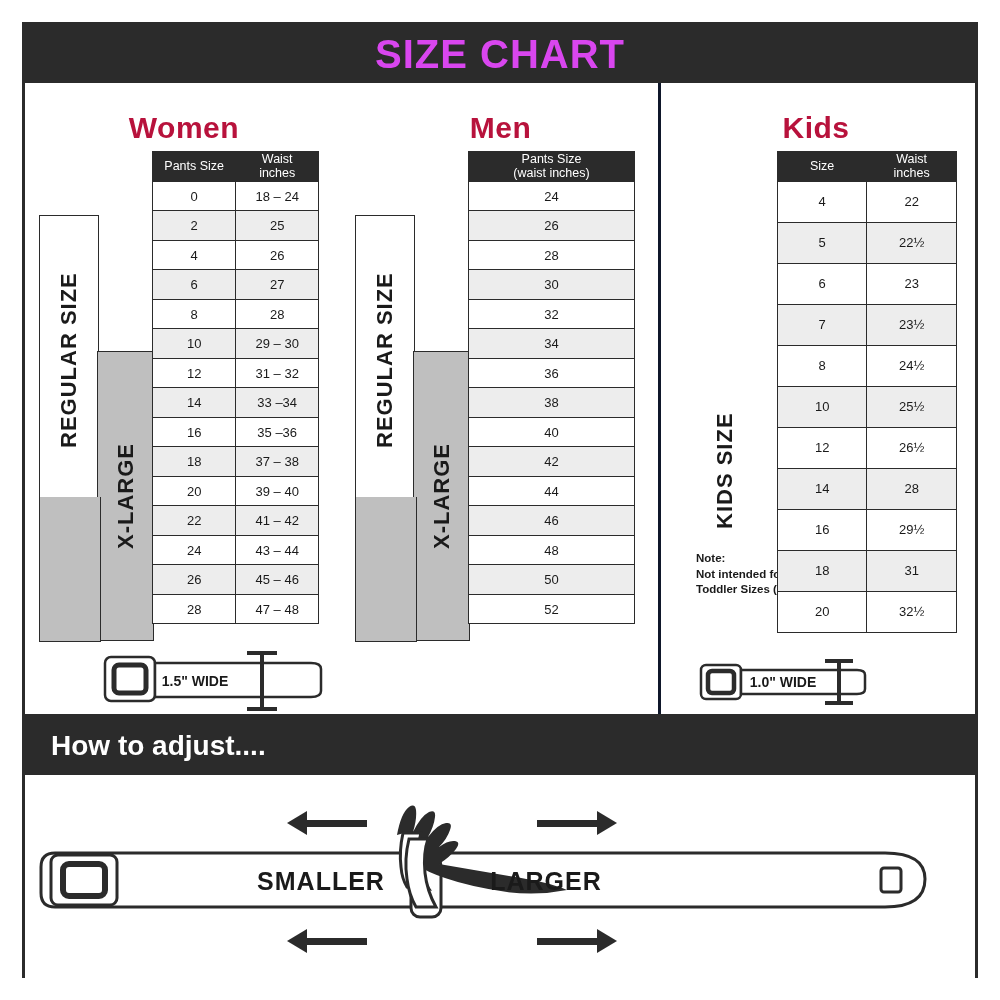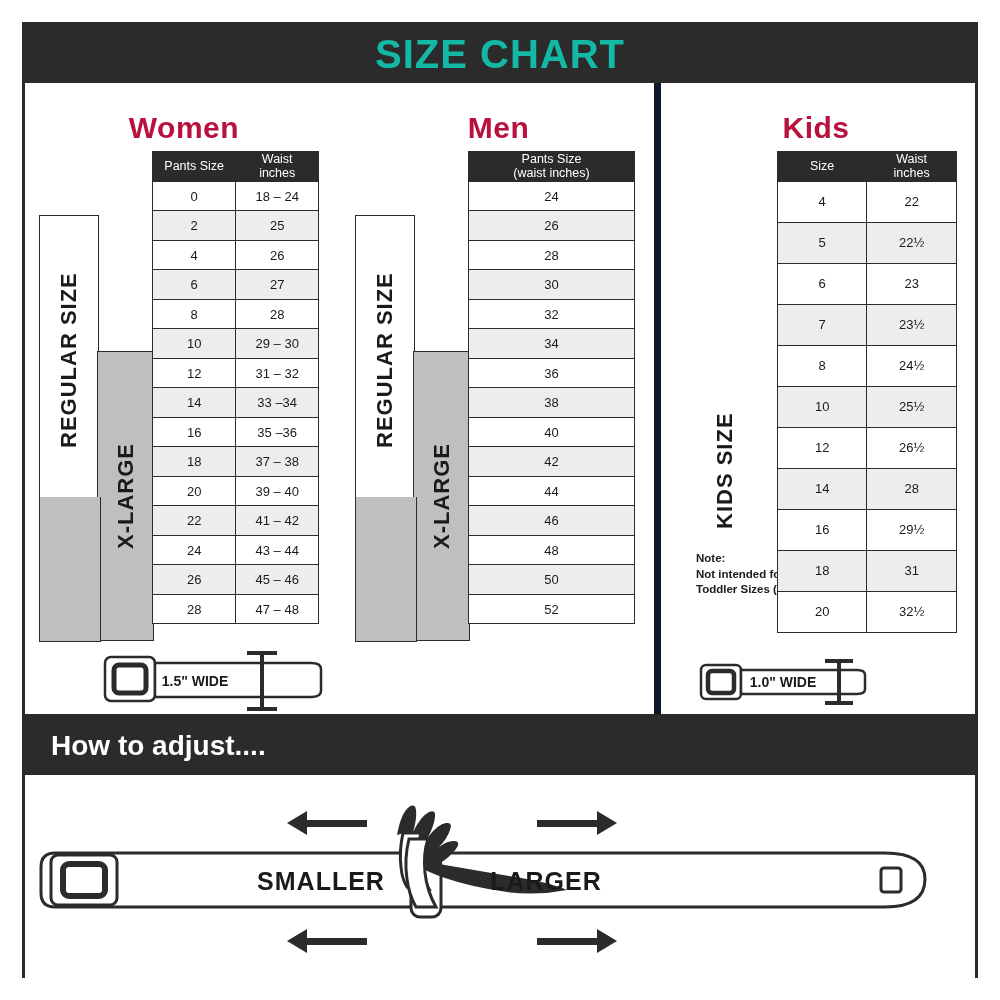--- a/index.html
+++ b/index.html
@@ -22,42 +22,42 @@
     width: 956px;
     height: 956px;
     border: 3px solid #2b2b2b;
     box-sizing: border-box;
     background: #fff;
   }
   
   .title-bar {
     height: 58px;
     background: #2b2b2b;
-    color: #14b8a6;
+    color: #d946ef;
     display: flex;
     align-items: center;
     justify-content: center;
   }
   .title-bar .title {
     font-size: 40px;
     font-weight: bold;
     letter-spacing: 1px;
   }
   
   .charts {
     display: flex;
     height: 631px;
     border-bottom: 3px solid #2b2b2b;
   }
   .col {
     position: relative;
     box-sizing: border-box;
   }
   .col-women { width: 318px; }
-  .col-men   { width: 318px; border-right: 7px solid #0f172a; }
+  .col-men   { width: 318px; border-right: 3px solid #0f172a; }
   .col-kids  { width: 310px; }
   .col-header {
     text-align: center;
     font-size: 30px;
     font-weight: bold;
     color: #b8123c;
     padding-top: 28px;
     padding-bottom: 6px;
     letter-spacing: 0.5px;
   }

